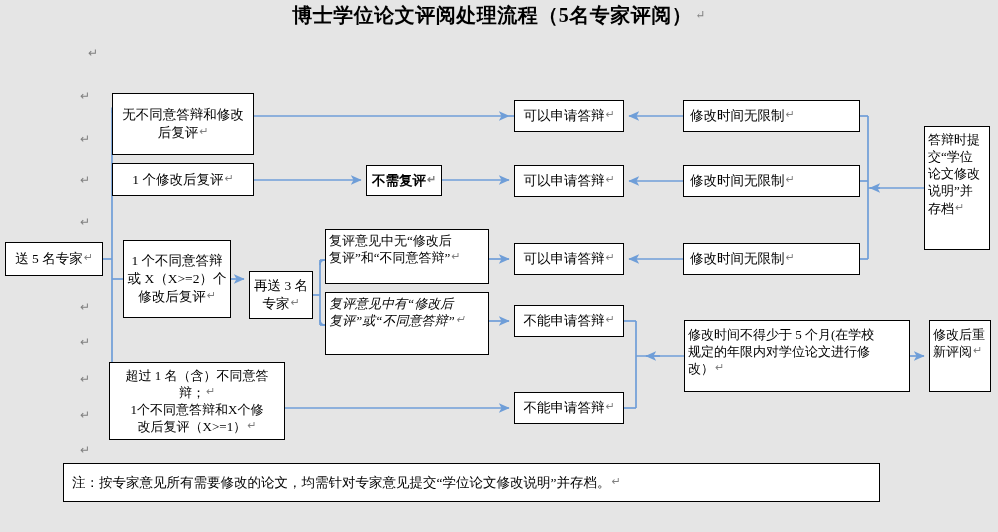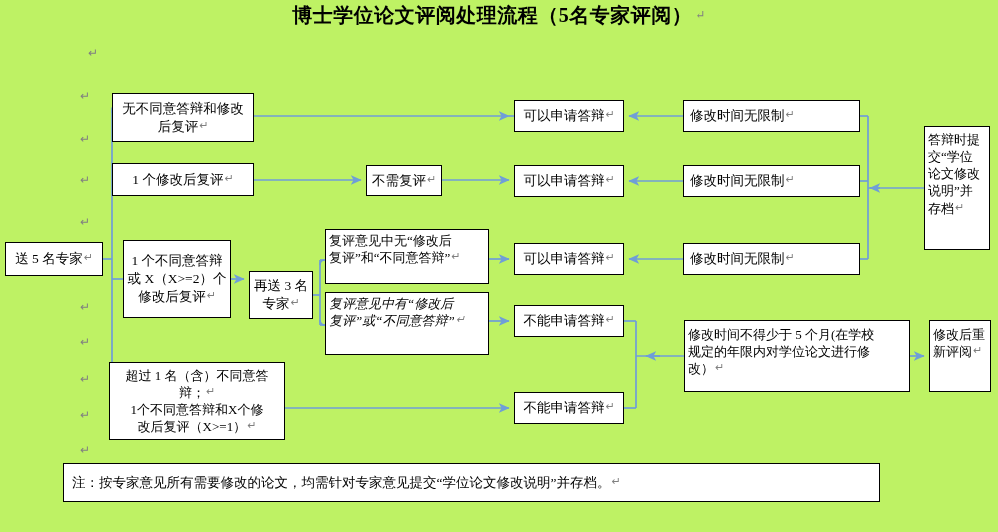--- a/index.html
+++ b/index.html
@@ -9,21 +9,21 @@
   }
   body {
     font-family: "Liberation Serif", "DejaVu Serif", serif;
     color: #000000;
   }
   #canvas {
     position: relative;
     width: 998px;
     height: 532px;
     overflow: hidden;
-    background: #bef264;
+    background: #e5e5e5;
   }
   #wires {
     position: absolute;
     left: 0;
     top: 0;
     width: 998px;
     height: 532px;
     pointer-events: none;
   }
   .title {
@@ -179,21 +179,21 @@
   <div class="margin-mark" style="left:80px; top:300px;">↵</div>
   <div class="margin-mark" style="left:80px; top:335px;">↵</div>
   <div class="margin-mark" style="left:80px; top:372px;">↵</div>
   <div class="margin-mark" style="left:80px; top:408px;">↵</div>
   <div class="margin-mark" style="left:80px; top:443px;">↵</div>
 
   <div class="box" style="left:5px; top:242px; width:98px; height:34px;">
     <span class="t"><span>送 5 名专家</span><span class="pilcrow-mark">↵</span></span>
   </div>
 
-  <div class="box" style="left:112px; top:93px; width:142px; height:49px;">
+  <div class="box" style="left:112px; top:93px; width:142px; height:62px;">
     <span class="t">
       <span>无不同意答辩和修改</span><br>
       <span>后复评</span><span class="pilcrow-mark">↵</span>
     </span>
   </div>
 
   <div class="box" style="left:112px; top:163px; width:142px; height:33px;">
     <span class="t"><span>1 个修改后复评</span><span class="pilcrow-mark">↵</span></span>
   </div>
 
@@ -214,21 +214,21 @@
     </span>
   </div>
 
   <div class="box" style="left:249px; top:271px; width:64px; height:48px;">
     <span class="t">
       <span>再送 3 名</span><br>
       <span>专家</span><span class="pilcrow-mark">↵</span>
     </span>
   </div>
 
-  <div class="box" style="left:366px; top:165px; width:76px; height:31px;">
+  <div class="box" style="left:366px; top:165px; width:76px; height:31px;font-weight:bold;">
     <span class="t"><span>不需复评</span><span class="pilcrow-mark">↵</span></span>
   </div>
 
   <div class="box top-align" style="left:325px; top:229px; width:164px; height:55px; font-size:13px;">
     <span class="t" style="text-align:left;">
       <span>复评意见中无“修改后</span><br>
       <span>复评”和“不同意答辩”</span><span class="pilcrow-mark">↵</span>
     </span>
   </div>
 

